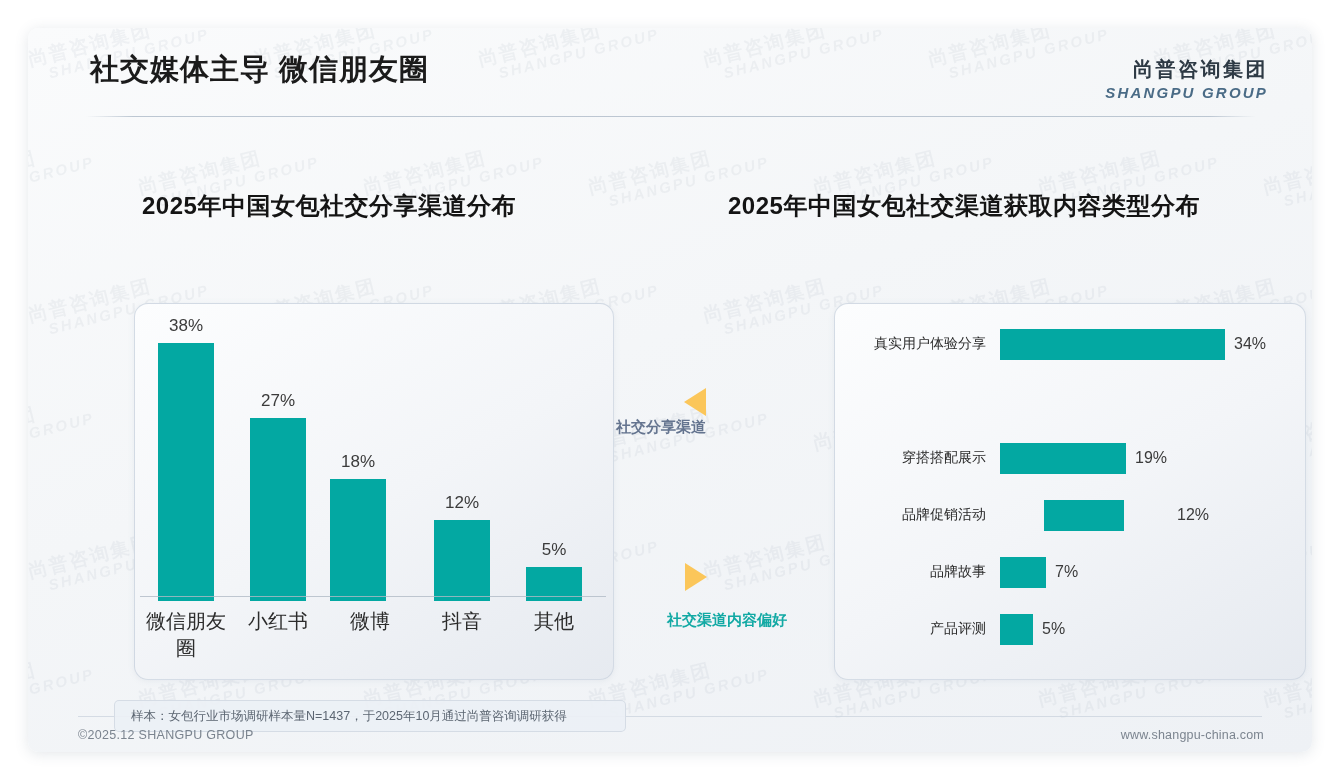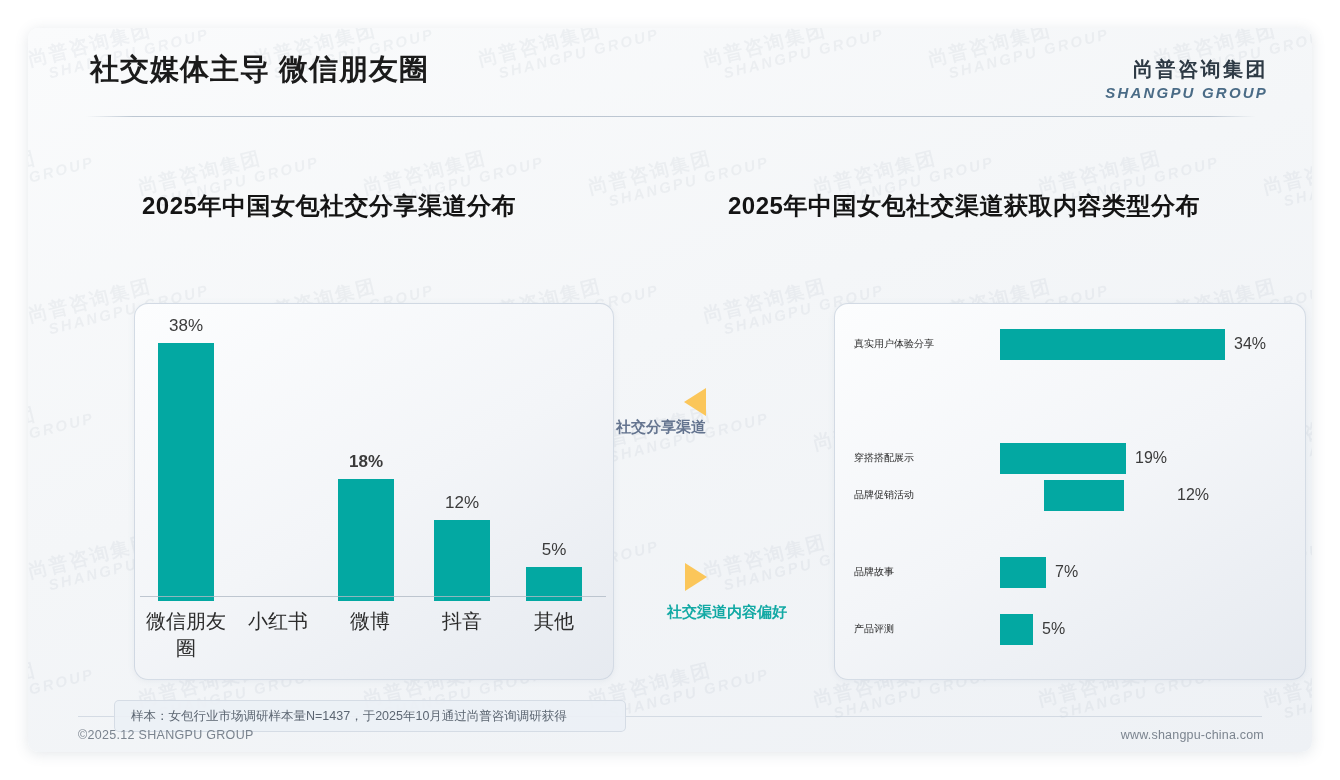--- a/index.html
+++ b/index.html
@@ -174,23 +174,23 @@
     position: absolute;
     left: 826px;
     width: 432px;
     height: 38px;
     z-index: 5;
     display: flex;
     align-items: center;
   }
   .hrow-label {
     width: 146px;
-    text-align: left;
+    text-align: right;
     padding-right: 14px;
-    font-size: 10px;
+    font-size: 14px;
     color: #2a2a2a;
     box-sizing: border-box;
     flex: 0 0 auto;
   }
   .hrow-bar {
     height: 31px;
     background: #03a8a2;
     flex: 0 0 auto;
   }
   .hrow-value {
@@ -222,21 +222,21 @@
     border-bottom: 14px solid transparent;
     border-left: 22px solid #fbc65a;
   }
   .annot-text {
     font-size: 15px;
     white-space: nowrap;
   }
   #annot-1 { left: 588px; top: 360px; align-items: flex-end; }
   #annot-1 .annot-text { color: #64748f; margin-top: 2px; }
   #annot-2 { left: 657px; top: 535px; align-items: flex-start; }
-  #annot-2 .annot-text { color: #12a9a4; margin-top: 12px; margin-left: -18px; }
+  #annot-2 .annot-text { color: #12a9a4; margin-top: 20px; margin-left: -18px; }
 
   
   #source-note {
     position: absolute;
     left: 86px;
     top: 672px;
     width: 512px;
     height: 32px;
     border-radius: 5px;
     background: rgba(236,240,245,0.92);
@@ -464,21 +464,27 @@
   <div class="card" id="card-left"></div>
   <div class="card" id="card-right"></div>
 
   <div id="vbar-plot">
       <div class="vbar-col" style="left: 6px;">
         <div class="vbar-wrap">
           <div class="vbar-value">38%</div>
           <div class="vbar-rect" style="height: 258px; background: rgb(3, 168, 162);"></div>
         </div>
       </div>
-      <div class="vbar-col" style="left: 186px; font-weight: bold;">
+      <div class="vbar-col" style="left: 98px;">
+        <div class="vbar-wrap">
+          <div class="vbar-value">27%</div>
+          <div class="vbar-rect" style="height: 183px; background: rgb(3, 168, 162);"></div>
+        </div>
+      </div>
+      <div class="vbar-col" style="left: 178px;">
         <div class="vbar-wrap">
           <div class="vbar-value">18%</div>
           <div class="vbar-rect" style="height: 122px; background: rgb(3, 168, 162);"></div>
         </div>
       </div>
       <div class="vbar-col" style="left: 282px;">
         <div class="vbar-wrap">
           <div class="vbar-value">12%</div>
           <div class="vbar-rect" style="height: 81px; background: rgb(3, 168, 162);"></div>
         </div>
@@ -519,21 +525,21 @@
     <div class="hrow" style="top: 297px;">
       <div class="hrow-label">真实用户体验分享</div>
       <div class="hrow-bar" style="width: 225px; background: rgb(3, 168, 162);"></div>
       <div class="hrow-value">34%</div>
     </div>
     <div class="hrow" style="top: 411px;">
       <div class="hrow-label">穿搭搭配展示</div>
       <div class="hrow-bar" style="width: 126px; background: rgb(3, 168, 162);"></div>
       <div class="hrow-value">19%</div>
     </div>
-    <div class="hrow" style="top: 448px; gap: 44px;">
+    <div class="hrow" style="top: 468px; gap: 44px;">
       <div class="hrow-label">品牌促销活动</div>
       <div class="hrow-bar" style="width: 80px; background: rgb(3, 168, 162);"></div>
       <div class="hrow-value">12%</div>
     </div>
     <div class="hrow" style="top: 525px;">
       <div class="hrow-label">品牌故事</div>
       <div class="hrow-bar" style="width: 46px; background: rgb(3, 168, 162);"></div>
       <div class="hrow-value">7%</div>
     </div>
     <div class="hrow" style="top: 582px;">

